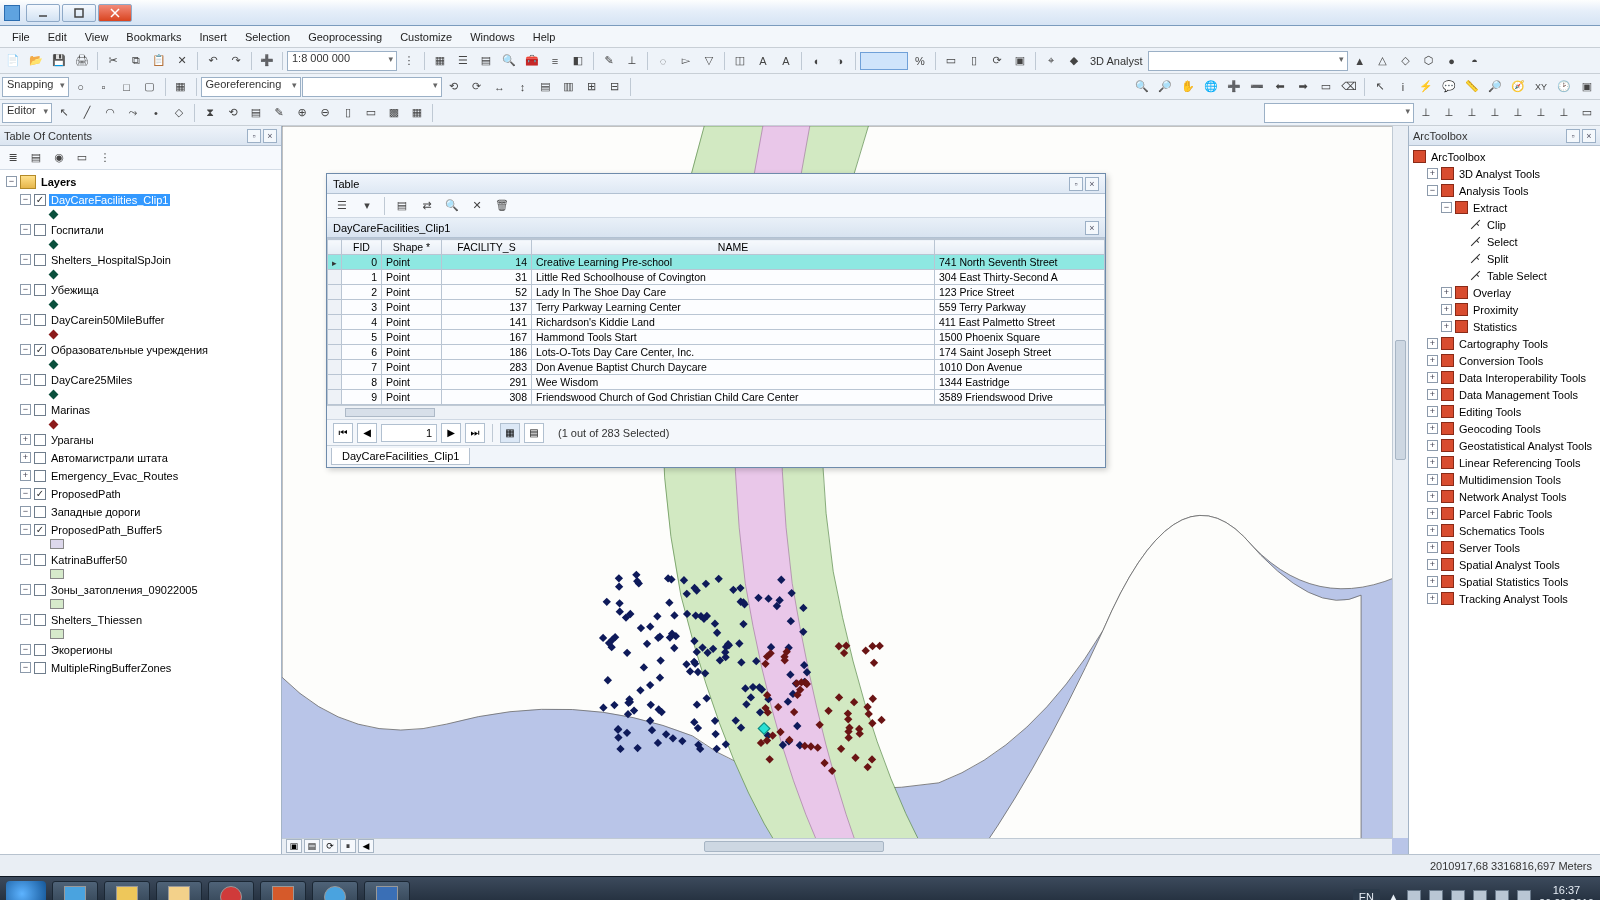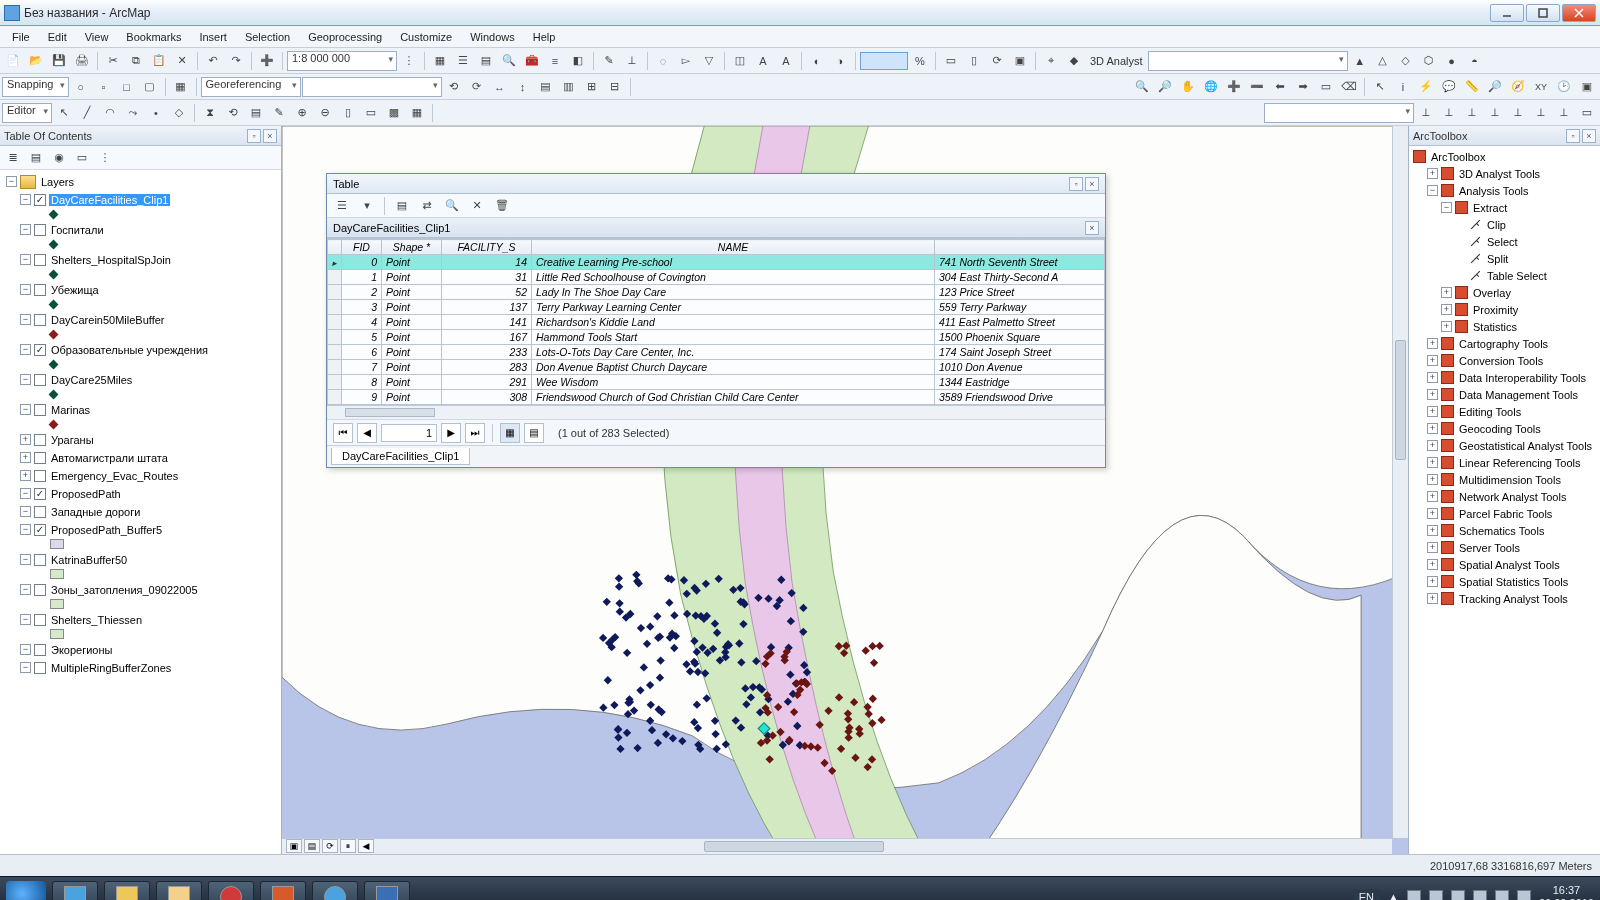--- a/index.html
+++ b/index.html
@@ -60,21 +60,21 @@
 .view-tabs { position: absolute; left: 2px; bottom: 0; height: 16px; display: flex; align-items: center; gap: 2px; padding: 0 2px; }
 .vtab { width: 16px; height: 14px; border: 1px solid #a7b5c4; background: #f5f8fc; font-size: 9px; display: flex; align-items: center; justify-content: center; cursor: pointer; }
 
 
 .tablewin { position: absolute; left: 44px; top: 47px; width: 780px; background: #fcfdff; border: 1px solid #6e8bab; box-shadow: 2px 2px 6px rgba(0,0,0,.2); }
 .tablewin .thead { height: 20px; background: linear-gradient(#f1f6fc,#dee8f4); display: flex; align-items: center; padding: 0 6px; border-bottom: 1px solid #b2c1d2; font-size: 11px; }
 .tablewin .thead .wbtns { margin-left: auto; display: flex; gap: 2px; }
 .tablewin .ttoolbar { height: 24px; display: flex; align-items: center; padding: 0 4px; gap: 3px; border-bottom: 1px solid #cfd8e3; background: #f6f9fd; }
 .tablewin .subhead { height: 20px; background: linear-gradient(#e9f0f8,#d8e3f0); display: flex; align-items: center; padding: 0 6px; font-size: 11px; border-bottom: 1px solid #b2c1d2; }
 .tgrid { border-top: 1px solid #b9c5d3; }
-.tgrid table { border-collapse: collapse; width: 100%; table-layout: fixed; font-style: italic; }
+.tgrid table { border-collapse: collapse; width: 100%; table-layout: fixed; }
 .tgrid th, .tgrid td { border: 1px solid #b9c5d3; padding: 1px 4px; height: 13px; font-size: 10.5px; white-space: nowrap; overflow: hidden; text-overflow: clip; }
 .tgrid th { background: linear-gradient(#f6f9fd,#e6edf5); text-align: center; font-weight: normal; }
 .tgrid td.num { text-align: right; }
 .tgrid tr.sel td { background: #8ee8e2; }
 .rowhdr { width: 14px; background: #eef2f7; }
 .tgrid tr.sel .rowhdr::before { content: "▸"; font-size: 9px; color: #333; }
 .tgrid-scroll { height: 14px; background: #eef2f7; border-top: 1px solid #c0cad4; position: relative; }
 .tgrid-scroll .hthumb { position: absolute; left: 18px; width: 90px; top: 2px; bottom: 2px; background: #d7dfe9; border: 1px solid #adb9c7; }
 .tnav { height: 26px; display: flex; align-items: center; padding: 0 6px; gap: 4px; border-top: 1px solid #cfd8e3; background: #f4f7fb; }
 .tnav .nbtn { width: 20px; height: 20px; border: 1px solid #b1c0d0; background: #fff; display: flex; align-items: center; justify-content: center; cursor: pointer; font-size: 10px; }
@@ -103,21 +103,20 @@
 .tray { margin-left: auto; display: flex; align-items: center; gap: 8px; color: #e7eef6; font-size: 11px; }
 .tray .lang { background: #2b3a4a; padding: 2px 6px; border-radius: 2px; }
 .tray .clock { text-align: center; line-height: 1.15; }
 .trayicon { width: 14px; height: 14px; background: #b9c6d4; border: 1px solid #6a7a8b; }
 </style>
 </head>
 <body>
 
 <div class="titlebar">
   <div class="icon"></div>
-  <div class="title">Без названия - ArcMap</div>
   <div class="winbtns">
     <div class="winbtn">
         <svg viewBox="0 0 10 10">
           <path d="M1 8h8"></path>
         </svg>
       </div>
     <div class="winbtn">
         <svg viewBox="0 0 10 10">
           <rect x="1" y="1" width="8" height="8"></rect>
         </svg>
@@ -504,21 +503,21 @@
       <div class="tbtn">
           <span class="gl">⋮</span>
         </div>
     </div>
     <div class="tree">
       <ul style="padding-left:4px">
         <li>
           <div class="node">
             <span class="expander">−</span>
             <span style="width:16px;height:14px;background:linear-gradient(#ffe08a,#e6b64b);border:1px solid #b38a28;"></span>
-            <span class="layer-name" style="font-weight:normal">Layers</span>
+            <span class="layer-name" style="font-weight:bold">Layers</span>
           </div>
           <ul id="toc-layers">
               <li>
                 <div class="node">
                   <span class="expander">−</span>
                   <span class="chk">✓</span>
                   <span class="layer-name sel">DayCareFacilities_Clip1</span>
                 </div>
                 <div class="lyr-sym">
                   <div class="sym-diamond"></div>
@@ -1001,21 +1000,21 @@
                 <td class="num">5</td>
                 <td>Point</td>
                 <td class="num">167</td>
                 <td>Hammond Tools Start</td>
                 <td>1500 Phoenix Square</td>
               </tr>
               <tr>
                 <td class="rowhdr"></td>
                 <td class="num">6</td>
                 <td>Point</td>
-                <td class="num">233</td>
+                <td class="num">186</td>
                 <td>Lots-O-Tots Day Care Center, Inc.</td>
                 <td>174 Saint Joseph Street</td>
               </tr>
               <tr>
                 <td class="rowhdr"></td>
                 <td class="num">7</td>
                 <td>Point</td>
                 <td class="num">283</td>
                 <td>Don Avenue Baptist Church Daycare</td>
                 <td>1010 Don Avenue</td>

